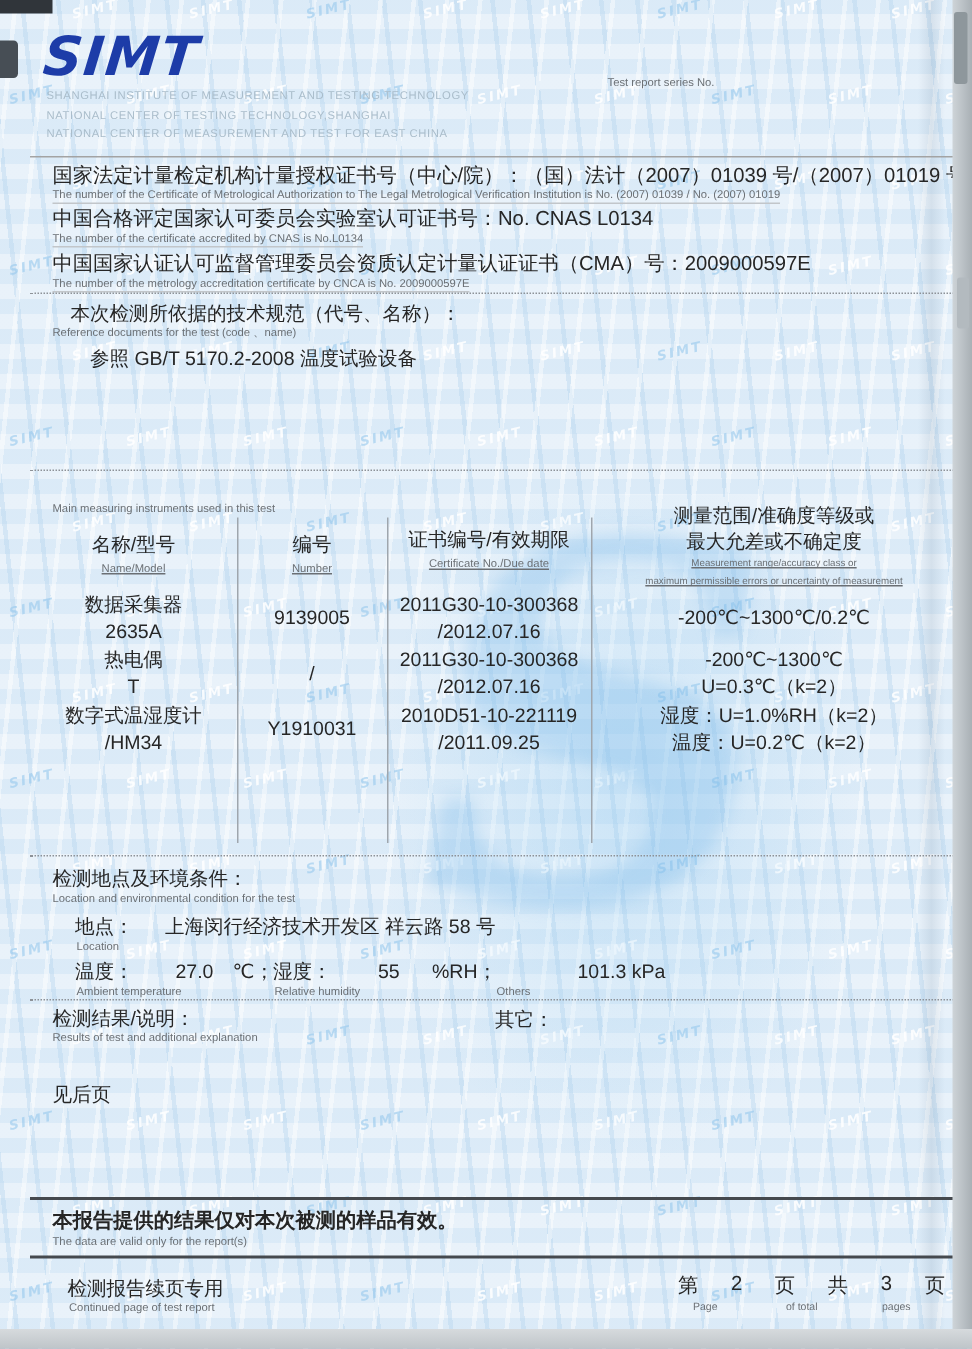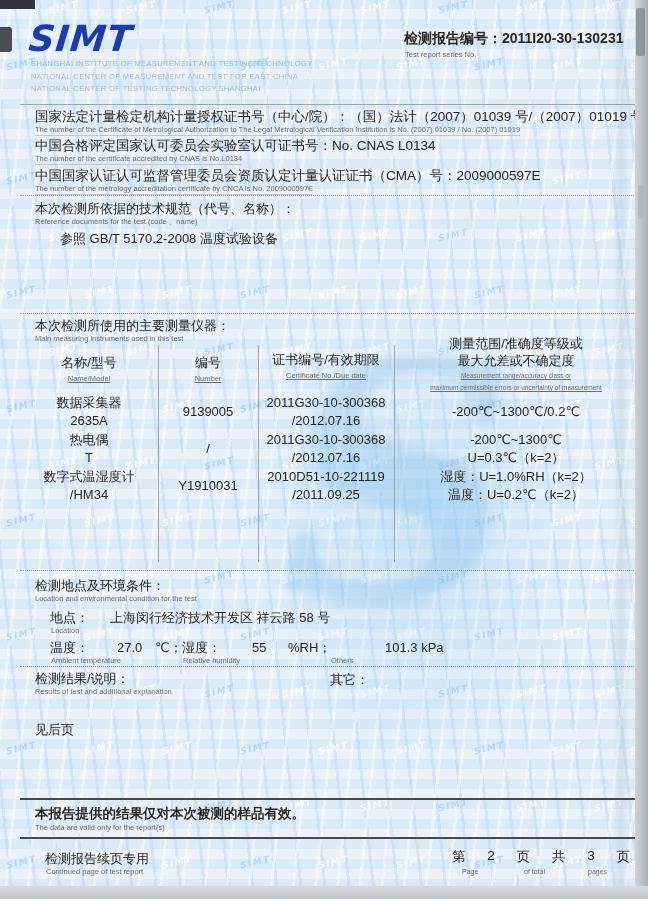--- a/index.html
+++ b/index.html
@@ -227,44 +227,42 @@
   <div class="big-wm">
     <span>S</span>
   </div>
   <div class="crease"></div>
 
   <div class="content">
 
     <div class="abs logo">SIMT</div>
     <div class="abs org">
       <div>SHANGHAI INSTITUTE OF MEASUREMENT AND TESTING TECHNOLOGY</div>
+      <div>NATIONAL CENTER OF TESTING TECHNOLOGY,SHANGHAI</div>
       <div>NATIONAL CENTER OF MEASUREMENT AND TEST FOR EAST CHINA</div>
-      <div>NATIONAL CENTER OF TESTING TECHNOLOGY,SHANGHAI</div>
     </div>
-    <div class="abs repno"><span>检测报告编号：</span><span>2011I20-30-130231</span></div>
     <div class="abs en repno-sub">Test report series No.</div>
 
     <div class="line l-solid-thin" style="top:104px"></div>
 
     <div class="abs zh cert-zh" style="left:35px;top:109px">国家法定计量检定机构计量授权证书号（中心/院）：（国）法计（2007）01039 号/（2007）01019 号</div>
     <div class="abs en" style="left:35px;top:125px"><span class="cert-en">The number of the Certificate of Metrological Authorization to The Legal Metrological Verification Institution is No. (2007) 01039 / No. (2007) 01019</span></div>
     <div class="abs zh cert-zh" style="left:35px;top:138px">中国合格评定国家认可委员会实验室认可证书号：No. CNAS L0134</div>
     <div class="abs en" style="left:35px;top:154px"><span class="cert-en">The number of the certificate accredited by CNAS is No.L0134</span></div>
     <div class="abs zh cert-zh" style="left:35px;top:168px">中国国家认证认可监督管理委员会资质认定计量认证证书（CMA）号：2009000597E</div>
     <div class="abs en" style="left:35px;top:184px"><span class="cert-en">The number of the metrology accreditation certificate by CNCA is No. 2009000597E</span></div>
 
     <div class="line l-dot" style="top:195px"></div>
 
-    <div class="abs zh" style="left:35px;top:201px">本次检测所依据的技术规范（代号、名称）：</div>
+    <div class="abs zh" style="left:47px;top:201px">本次检测所依据的技术规范（代号、名称）：</div>
     <div class="abs en" style="left:35px;top:217px">Reference documents for the test (code 、name)</div>
     <div class="abs zh" style="left:60px;top:231px">参照 GB/T 5170.2-2008 温度试验设备</div>
 
     <div class="line l-dot" style="top:313px"></div>
 
-    <div class="abs zh" style="left:35px;top:318px">本次检测所使用的主要测量仪器：</div>
     <div class="abs en" style="left:35px;top:334px">Main measuring instruments used in this test</div>
 
     <div class="tbl">
       <div class="vline v1"></div>
       <div class="vline v2"></div>
       <div class="vline v3"></div>
 
       <div class="cell c1 hcell" style="top:10px">
         <div class="zh">名称/型号</div>
         <div class="en">Name/Model</div>

